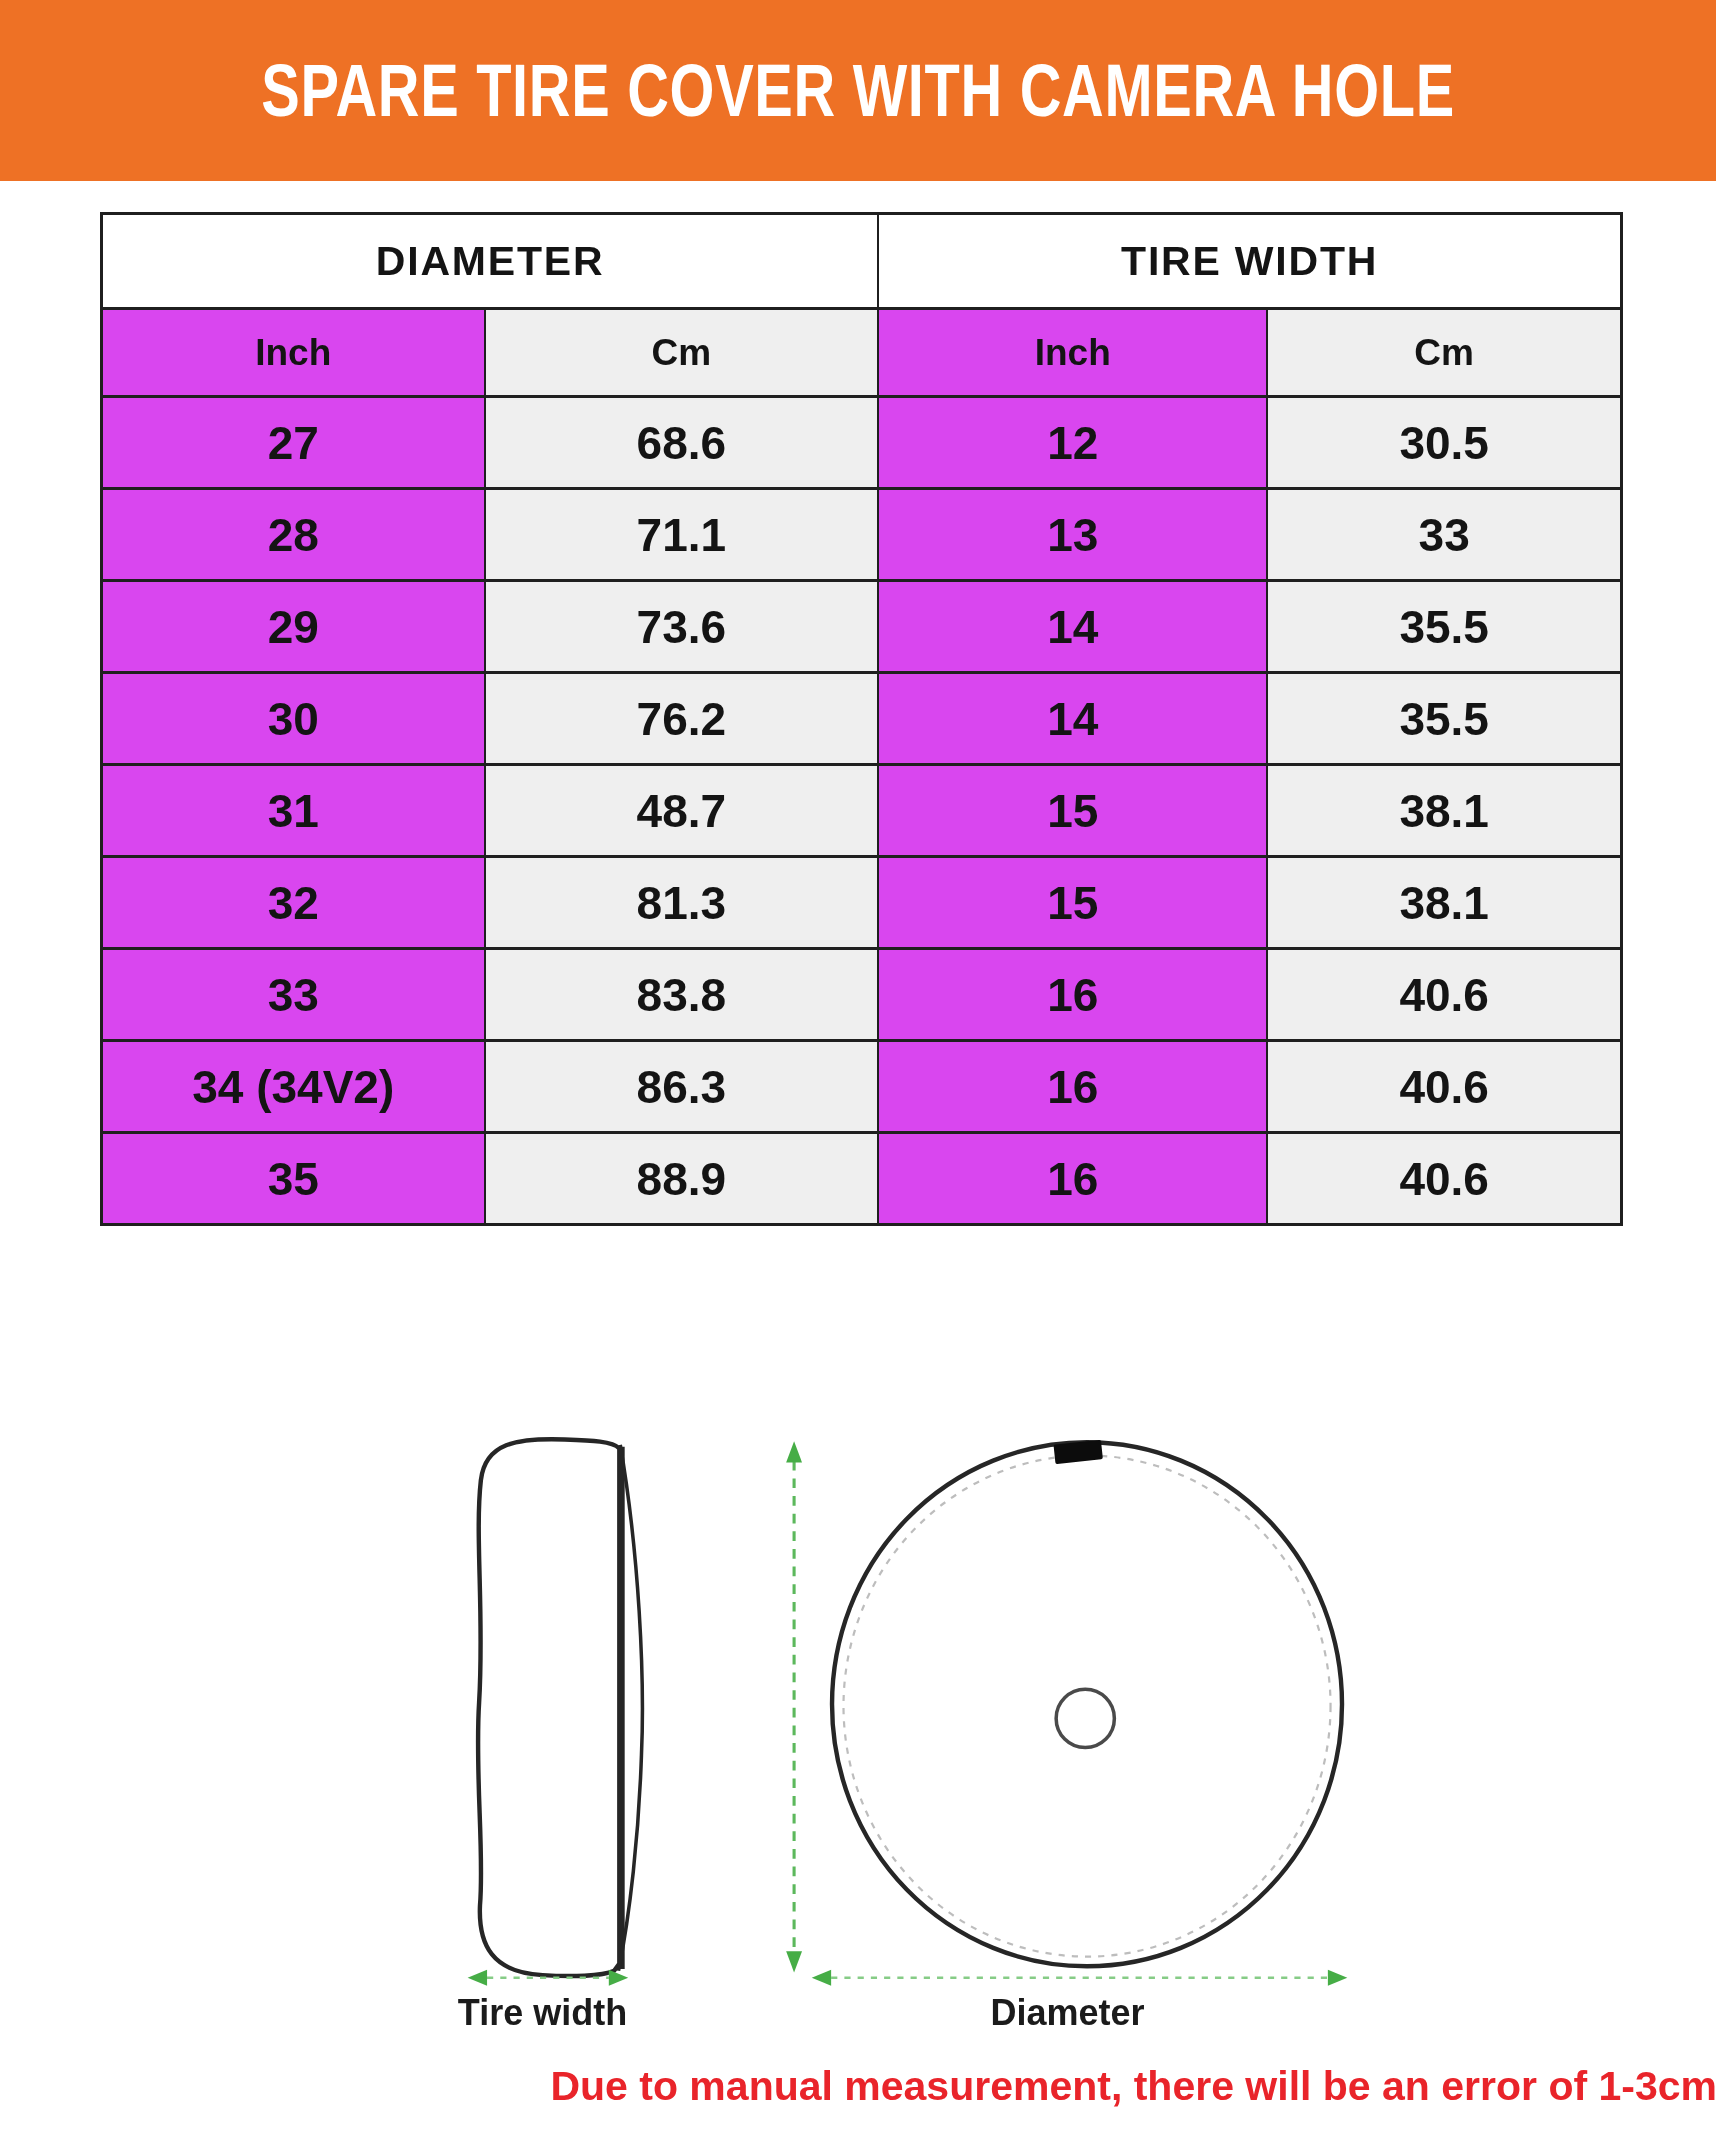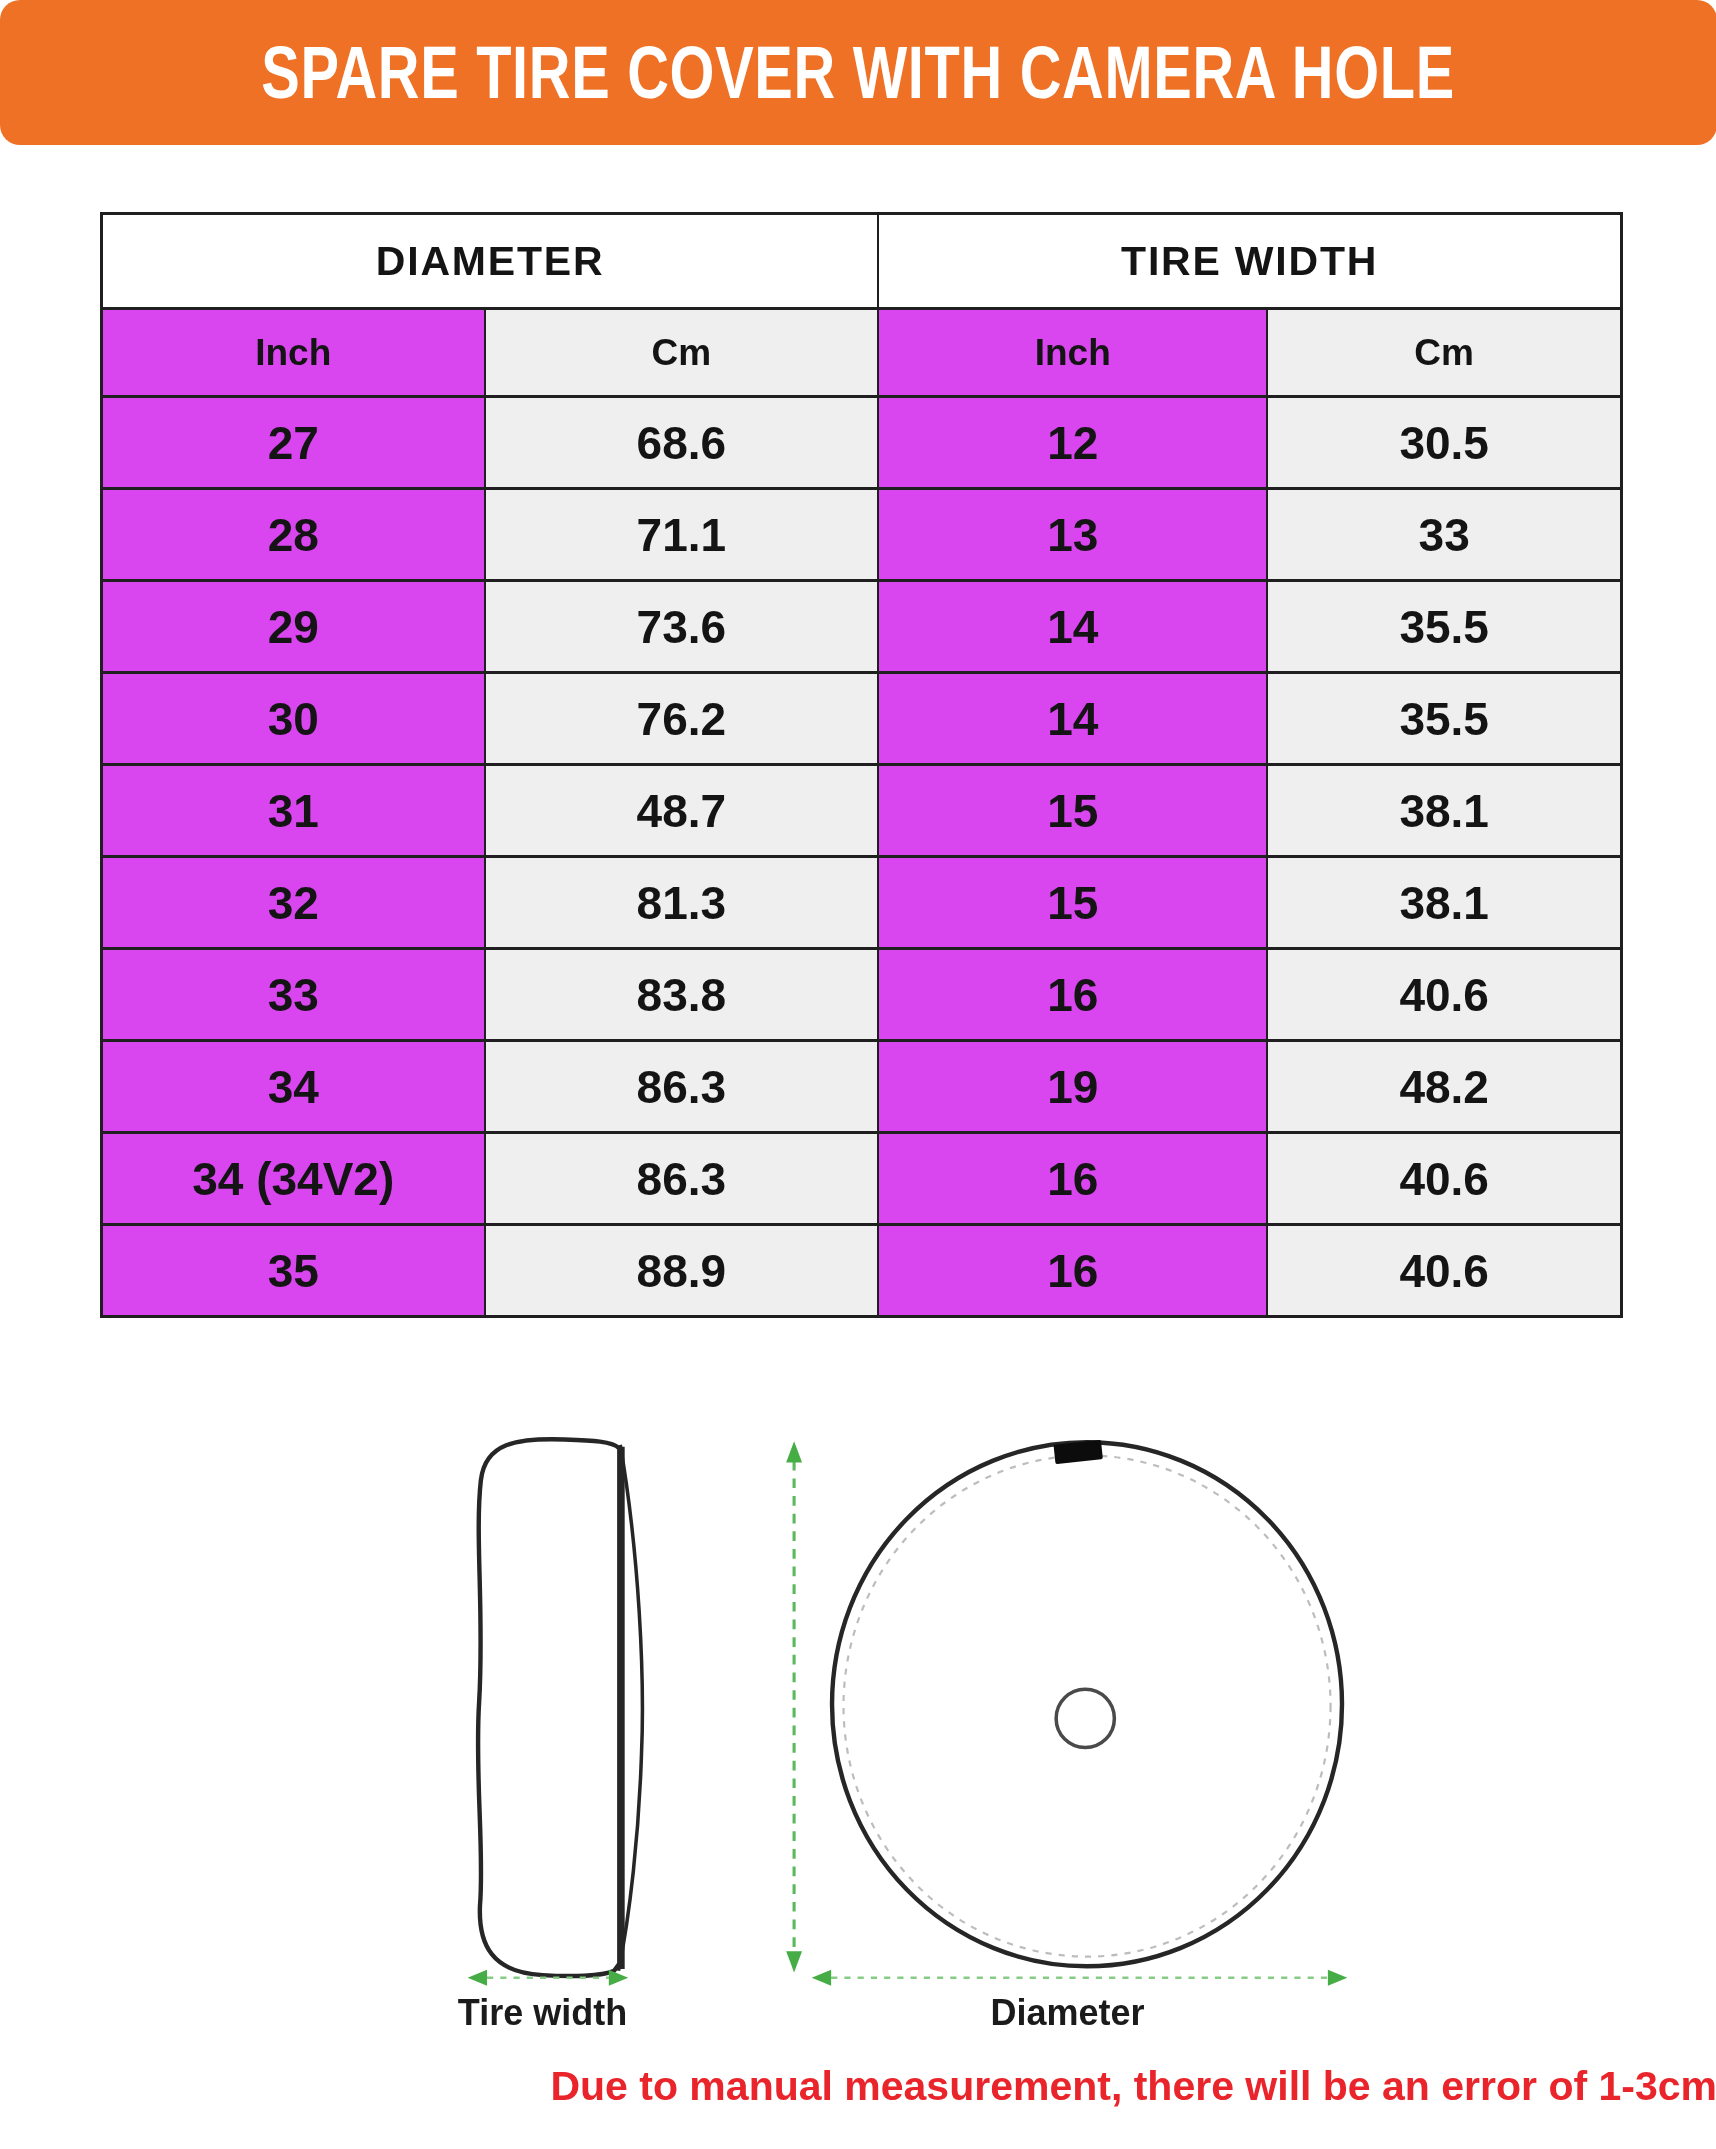--- a/index.html
+++ b/index.html
@@ -8,23 +8,23 @@
     position: relative;
     background: #ffffff;
     font-family: "Liberation Sans", sans-serif;
     color: #141414;
     overflow: hidden;
   }
 
   
   .banner {
     position: absolute; left: 0; top: 0;
-    width: 1717px; height: 145px;
+    width: 1717px; height: 181px;
     background: #ee7125;
-    display: flex; align-items: center; justify-content: center; border-radius: 20px;
+    display: flex; align-items: center; justify-content: center;
   }
   .banner h1 {
     margin: 0;
     font-size: 74px;
     font-weight: 900;
     color: #ffffff;
     letter-spacing: 0.9px;
     white-space: nowrap;
     display: inline-block;
     transform: scaleX(0.78);
@@ -158,26 +158,20 @@
       <td class="col-white">15</td>
       <td class="col-gray">38.1</td>
     </tr>
     <tr>
       <td class="col-white">33</td>
       <td class="col-gray">83.8</td>
       <td class="col-white">16</td>
       <td class="col-gray">40.6</td>
     </tr>
     <tr>
-      <td class="col-white">34</td>
-      <td class="col-gray">86.3</td>
-      <td class="col-white">19</td>
-      <td class="col-gray">48.2</td>
-    </tr>
-    <tr>
       <td class="col-white">34 (34V2)</td>
       <td class="col-gray">86.3</td>
       <td class="col-white">16</td>
       <td class="col-gray">40.6</td>
     </tr>
     <tr>
       <td class="col-white">35</td>
       <td class="col-gray">88.9</td>
       <td class="col-white">16</td>
       <td class="col-gray">40.6</td>

